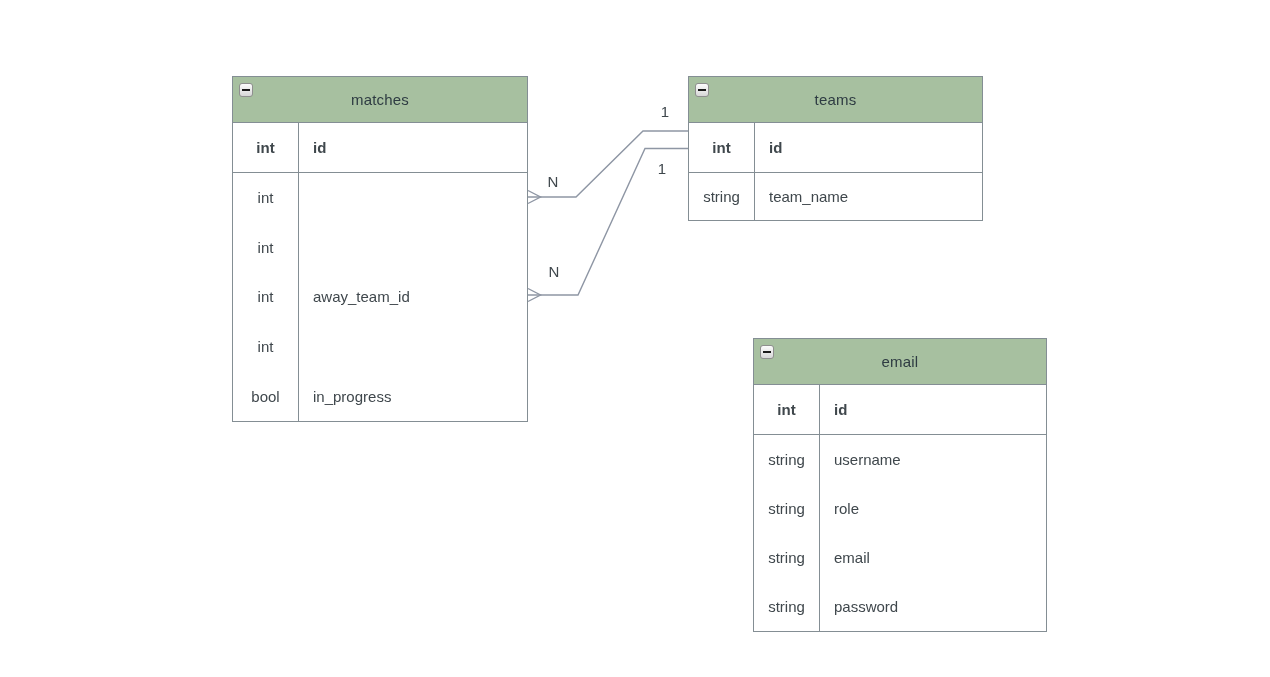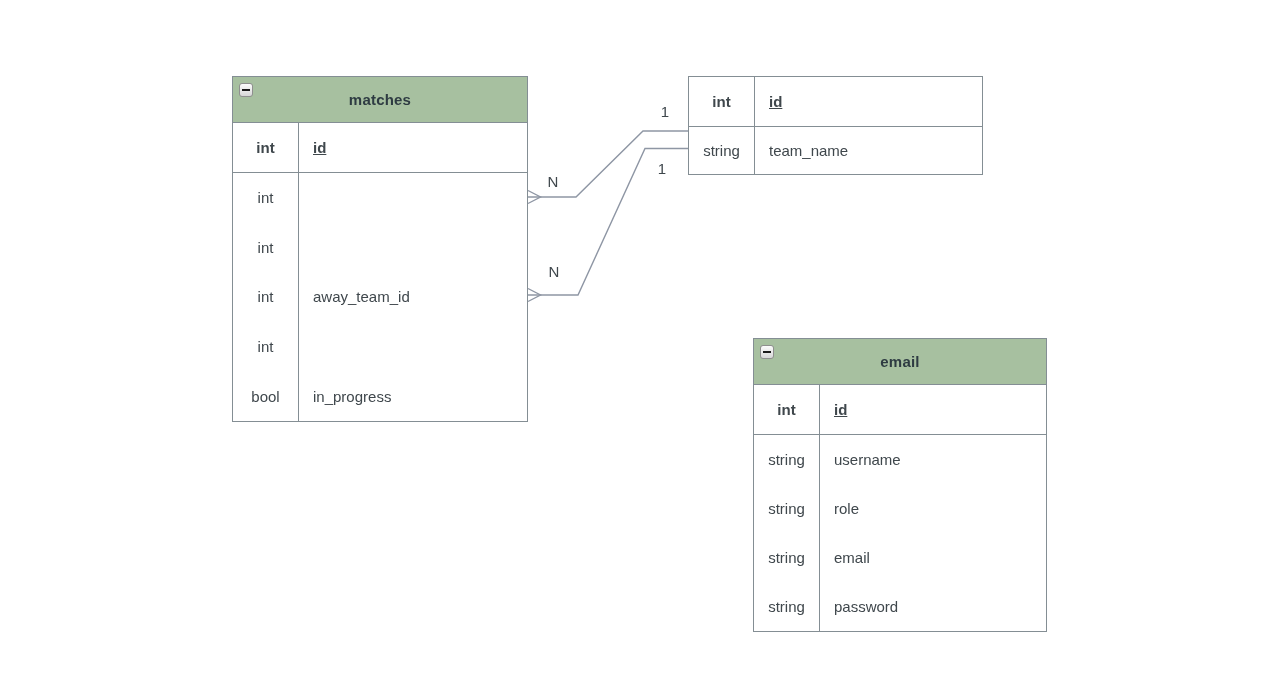--- a/index.html
+++ b/index.html
@@ -22,21 +22,21 @@
     font-size:15px;
   }
   .thead {
     position:relative;
     height:45px;
     background:var(--header-bg,#a7c0a0);
     border-bottom:1.5px solid var(--border-color,#848e94);
     display:flex; align-items:center; justify-content:center;
   }
   .thead .title {
-    font-weight:bold;
+    font-weight:normal;
     font-size:15px;
     color:var(--title-color,#2e3b42);
     letter-spacing:0.2px;
   }
   .collapse {
     position:absolute; left:6px; top:6px;
     width:14px; height:14px;
     box-sizing:border-box;
     border:1px solid #8f8f8f;
     border-radius:3px;
@@ -52,21 +52,21 @@
     box-sizing:border-box;
     border-right:1.5px solid var(--border-color,#848e94);
     display:flex; align-items:center; justify-content:center;
   }
   .row .name {
     flex:1;
     display:flex; align-items:center;
     padding-left:14px;
   }
   .row.pk { border-bottom:1.5px solid var(--border-color,#848e94); font-weight:bold; }
-  .row.pk .name span { text-decoration:underline; }
+  .row.pk .name span { }
 
   .t-matches .row.pk { height:49px; }
   .t-matches .row.body { height:49.6px; }
   .t-teams .row.pk { height:49px; }
   .t-teams .row.body { height:47px; }
   .t-users .row.pk { height:49px; }
   .t-users .row.body { height:49px; }
 
   .card-label {
     position:absolute;
@@ -128,20 +128,26 @@
     </div>
     <div class="row body">
       <div class="cell type">bool</div>
       <div class="cell name">
           <span>in_progress</span>
         </div>
     </div>
   </div>
 
   <div class="erd-table t-teams" style="left:688px; top:76px; width:295px;">
+    <div class="thead">
+      <div class="collapse">
+          <div class="minus"></div>
+        </div>
+      <span class="title">teams</span>
+    </div>
     <div class="row pk">
       <div class="cell type">int</div>
       <div class="cell name">
           <span>id</span>
         </div>
     </div>
     <div class="row body">
       <div class="cell type">string</div>
       <div class="cell name">
           <span>team_name</span>

